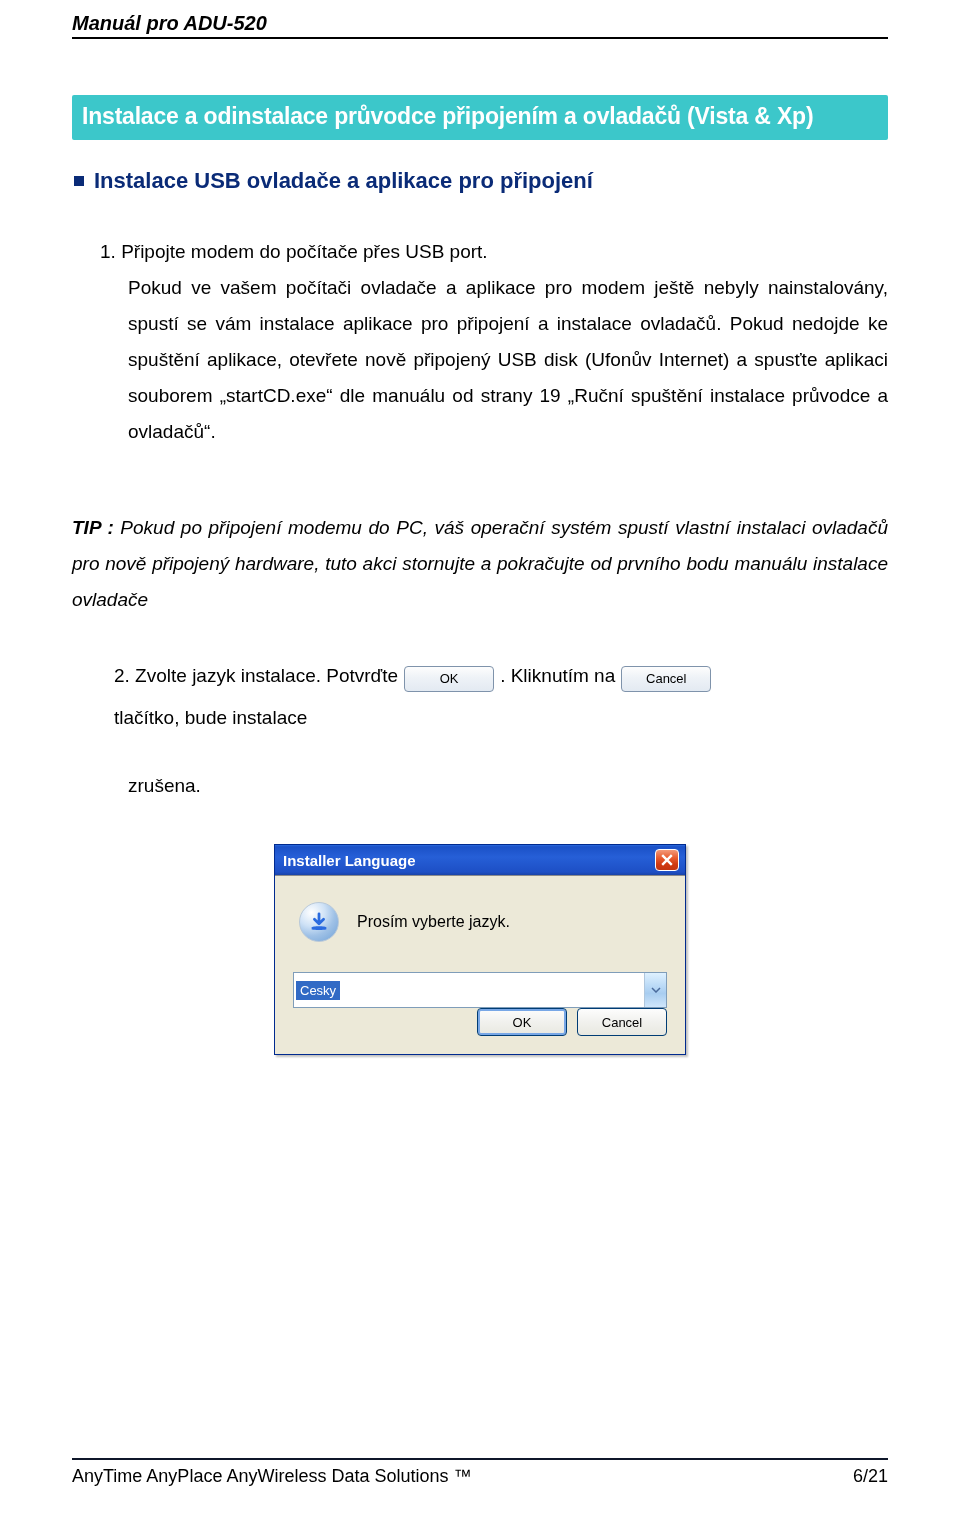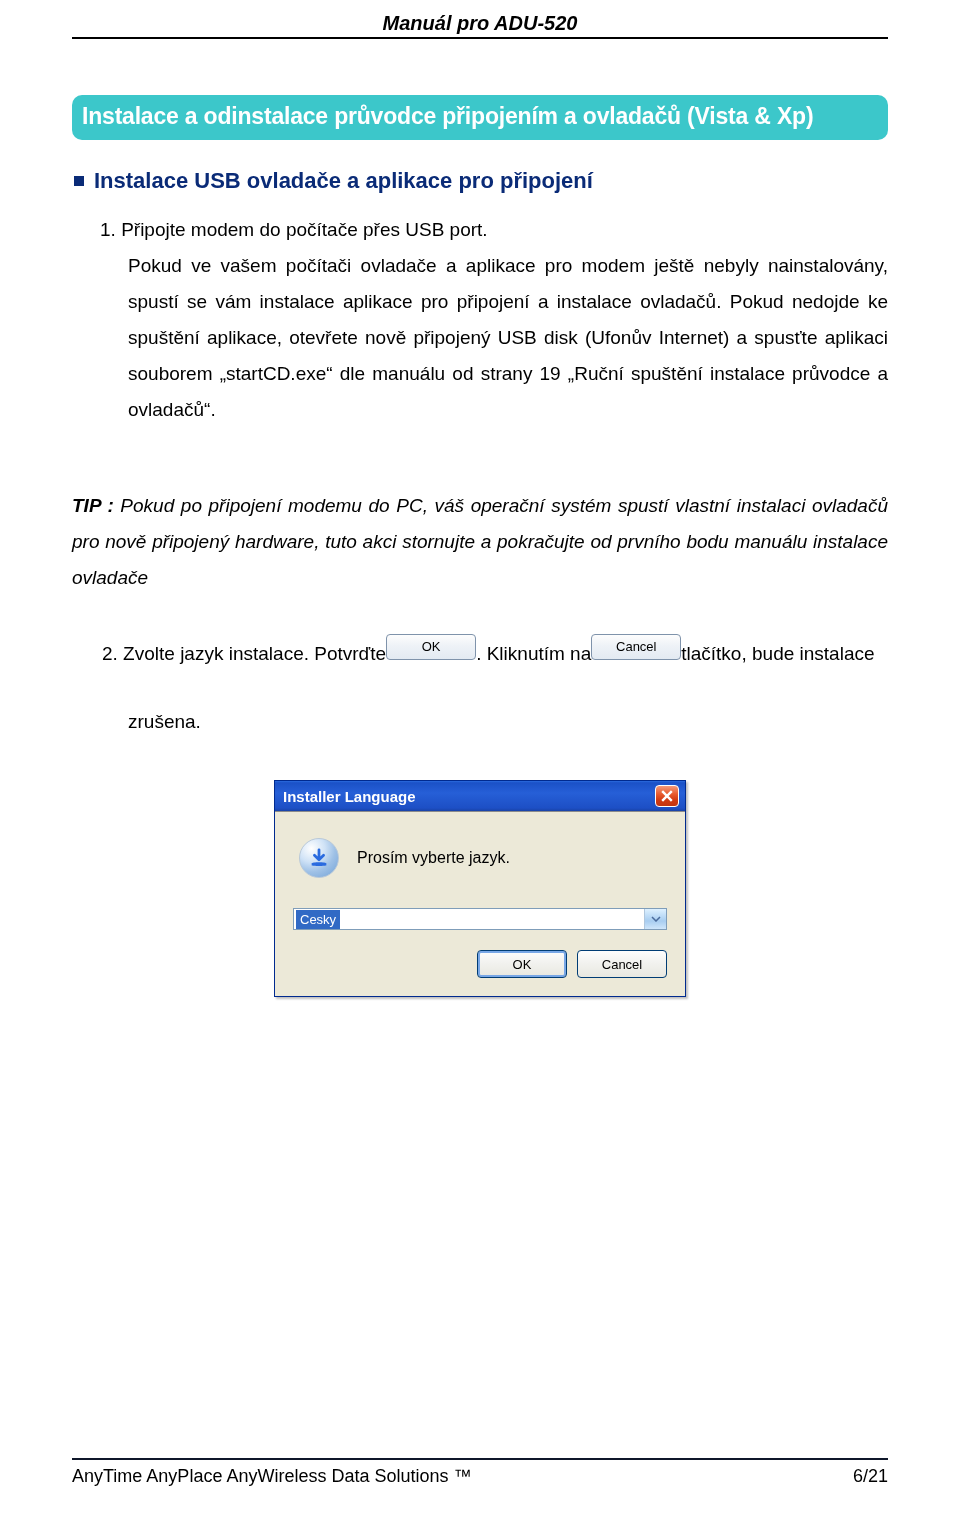--- a/index.html
+++ b/index.html
@@ -8,43 +8,43 @@
     height: 1517px;
     background: #fff;
     font-family: Arial, Helvetica, sans-serif;
     position: relative;
     color: #000;
   }
   .page {
     padding: 12px 72px 0 72px;
   }
   .doc-header {
-    text-align: center;
+    text-align: left;
     font-weight: bold;
     font-style: italic;
     font-size: 20px;
     border-bottom: 2px solid #000;
     padding-bottom: 2px;
     margin-bottom: 56px;
   }
   .sect-banner {
     background: #3cc7ca;
     color: #fff;
     font-weight: bold;
     font-size: 23px;
     padding: 8px 10px 10px 10px;
-    border-radius: 10px;
+    border-radius: 2px;
     margin-bottom: 28px;
     letter-spacing: -0.2px;
   }
   .subhead {
     color: #0a2b77;
     font-weight: bold;
     font-size: 22px;
-    margin-bottom: 18px;
+    margin-bottom: 40px;
     padding-left: 2px;
   }
   .subhead .bullet {
     display: inline-block;
     width: 10px; height: 10px;
     background: #0a2b77;
     margin-right: 10px;
     position: relative;
     top: -2px;
   }
@@ -64,22 +64,24 @@
     text-align: justify;
     margin-bottom: 40px;
   }
   .tip .b { font-weight: bold; font-style: italic; }
   .step2-wrap {
     padding-left: 30px;
     margin-bottom: 32px;
   }
   .step2-row {
     display: flex;
-    align-items: flex-start;
+    align-items: flex-end;
     flex-wrap: wrap;
+    gap: 6px;
+    margin-left: 12px;
   }
   .xp-btn {
     display: inline-flex;
     align-items: center;
     justify-content: center;
     min-width: 90px;
     height: 26px;
     border: 1px solid #7f93ab;
     border-radius: 4px;
     background: linear-gradient(#fdfdfd, #eef2f7 45%, #e3eaf2);
@@ -148,27 +150,26 @@
     border: 1px solid #b9c9d9;
     display: flex; align-items: center; justify-content: center;
   }
   .dlg-icon svg { width: 22px; height: 22px; }
   .dlg-prompt {
     font-size: 16px;
     color: #000;
   }
   .dlg-select {
     width: 100%;
-    height: 22px;
+    height: 36px;
     border: 1px solid #7f9db9;
     background: #fff;
     display: flex;
     align-items: center;
     justify-content: space-between;
-    margin-bottom: 20px;
   }
   .dlg-select-value {
     flex: 1;
     height: 100%;
     display: flex;
     align-items: center;
   }
   .dlg-select-value span {
     background: #316ac5;
     color: #fff;

